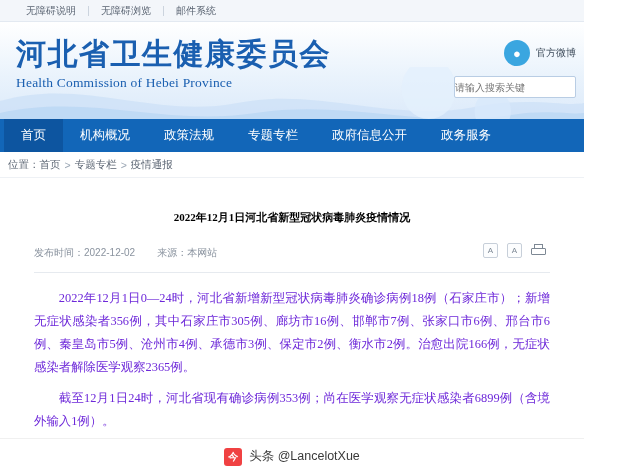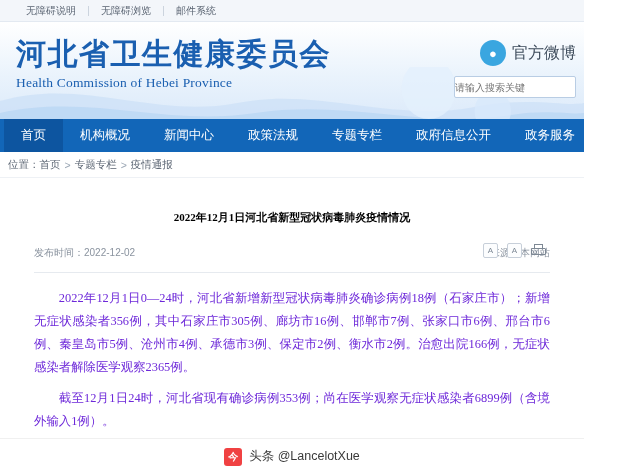--- a/index.html
+++ b/index.html
@@ -66,21 +66,21 @@
   .weibo-box {
     position: absolute; right: 8px; top: 18px;
     display: flex; align-items: center; gap: 6px;
   }
   .weibo-icon {
     width: 26px; height: 26px; border-radius: 50%;
     background: #3aa6e0;
     display: flex; align-items: center; justify-content: center;
     color: #fff; font-size: 13px;
   }
-  .weibo-text { font-size: 16px; color: #3c4a5a; white-space: nowrap; font-family: Liberation Serif, serif; }
+  .weibo-text { font-size: 10px; color: #3c4a5a; white-space: nowrap; font-family: Liberation Serif, serif; }
   .search-box {
     position: absolute; right: 8px; top: 54px;
     width: 122px; height: 22px;
     border: 1px solid #b9cde4;
     border-radius: 2px;
     background: #fff;
     display: flex; align-items: center;
     padding: 0 0;
     overflow: hidden;
   }
@@ -127,21 +127,21 @@
     font-family: "Liberation Serif", serif;
     font-size: 11px;
     font-weight: bold;
     color: #000000;
     line-height: 26px;
   }
   .art-meta {
     margin-top: 16px;
     position: relative;
     display: flex;
-    justify-content: space-between;
+    justify-content: flex-start;
     align-items: center;
     gap: 22px;
     font-size: 10px;
     color: #8a939f;
   }
   .meta-tools {
     position: absolute; right: 4px; top: -3px;
     display: flex; align-items: center; gap: 9px;
   }
   .tool-btn {
@@ -242,21 +242,20 @@
     </div>
 
     <div class="search-box">
       <input type="text" placeholder="请输入搜索关键" style="">
     </div>
   </div>
 
   <div class="nav">
     <div class="nav-item active">首页</div>
     <div class="nav-item">机构概况</div>
-    <div class="nav-item">新闻中心</div>
     <div class="nav-item">政策法规</div>
     <div class="nav-item">专题专栏</div>
     <div class="nav-item">政府信息公开</div>
     <div class="nav-item">政务服务</div>
   </div>
 
   <div class="crumb">
     <span>位置：</span>
     <span>首页</span>
     <span class="sep">&gt;</span>

